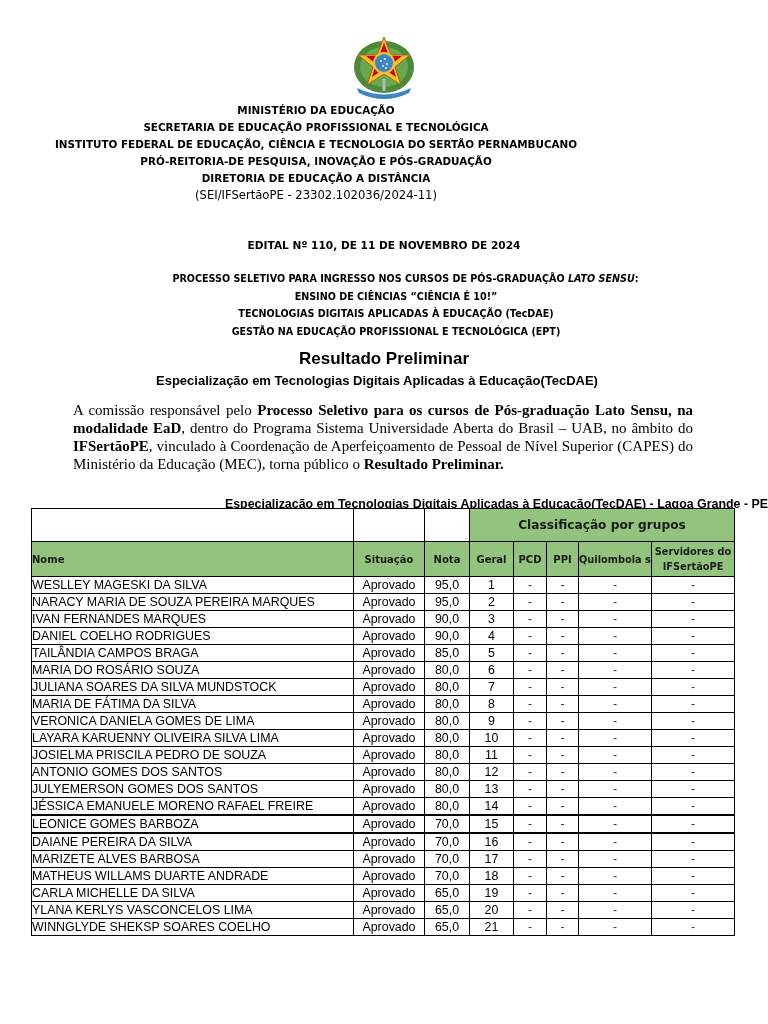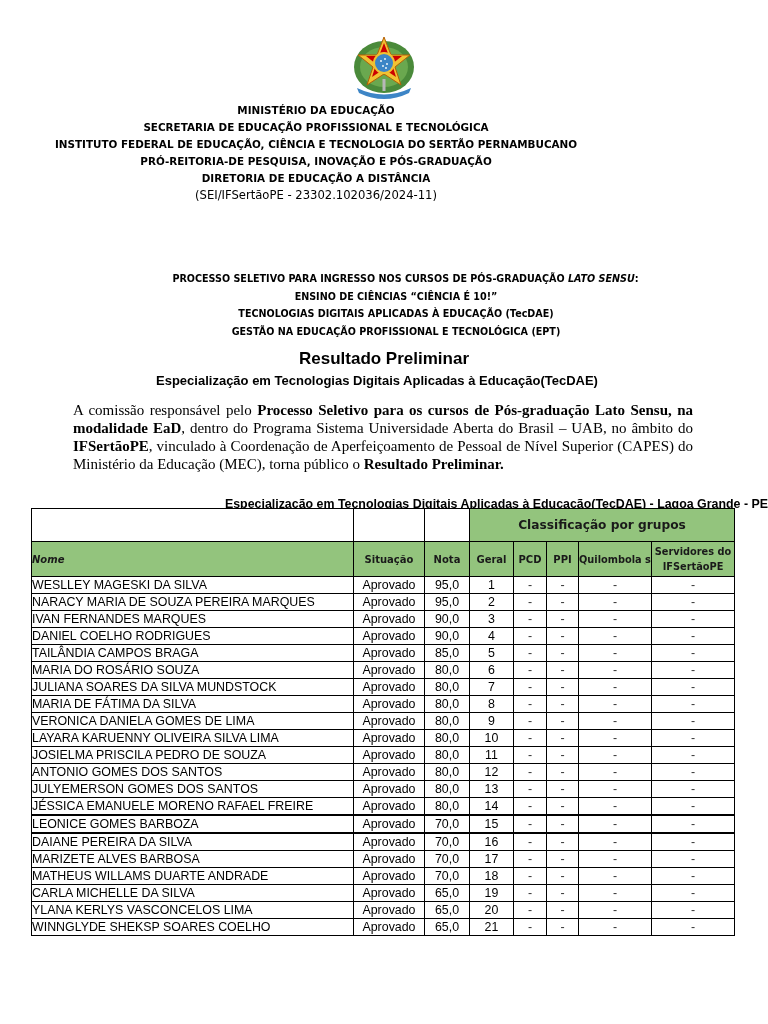--- a/index.html
+++ b/index.html
@@ -36,21 +36,21 @@
       font-family: "Liberation Sans", sans-serif; font-weight: bold; font-size: 12.4px; }
 
     table.results { position: absolute; top: 508px; left: 31px; width: 703px;
       border-collapse: collapse; table-layout: fixed; }
     table.results td, table.results th { border: 1px solid #000; padding: 0; overflow: hidden; white-space: nowrap; }
     .green { background: #93c47d; }
     th { font-family: "DejaVu Sans", sans-serif; font-weight: bold; font-size: 10px; color: #1a1a1a; }
     th.group { font-size: 12.2px; height: 32px; }
     tr.head1 td.blank { height: 32px; background: #fff; }
     tr.head2 th { height: 34px; line-height: 15px; }
-    th.nome { text-align: left; padding-left: 6px; font-style: italic; }
+    th.nome { text-align: left; padding-left: 6px; }
     tbody td { height: 16px; font-family: "Liberation Sans", sans-serif; font-size: 12.4px; line-height: 16px; }
     td.c-nome { padding-left: 3px; }
     td.c-center { text-align: center; }
     td.dash { text-align: center; color: #333; }
     tr.thick-top td { border-top: 2px solid #000; }
   </style>
 </head>
 <body>
 
 <div class="page">
@@ -73,20 +73,21 @@
 
   <div class="hdr hdr-block">
     <span class="line">MINISTÉRIO DA EDUCAÇÃO</span>
     <span class="line">SECRETARIA DE EDUCAÇÃO PROFISSIONAL E TECNOLÓGICA</span>
     <span class="line">INSTITUTO FEDERAL DE EDUCAÇÃO, CIÊNCIA E TECNOLOGIA DO SERTÃO PERNAMBUCANO</span>
     <span class="line">PRÓ-REITORIA-DE PESQUISA, INOVAÇÃO E PÓS-GRADUAÇÃO</span>
     <span class="line">DIRETORIA DE EDUCAÇÃO A DISTÂNCIA</span>
     <span class="line plain">(SEI/IFSertãoPE - 23302.102036/2024-11)</span>
   </div>
 
+  <div class="edital">EDITAL Nº 110, DE 11 DE NOVEMBRO DE 2024</div>
 
   <div class="proc">
     <span class="line"><span>PROCESSO SELETIVO PARA INGRESSO NOS CURSOS DE PÓS-GRADUAÇÃO </span><i>LATO SENSU</i><span>:</span></span>
     <span class="line l2">ENSINO DE CIÊNCIAS “CIÊNCIA É 10!”</span>
     <span class="line l3">TECNOLOGIAS DIGITAIS APLICADAS À EDUCAÇÃO (TecDAE)</span>
     <span class="line l4">GESTÃO NA EDUCAÇÃO PROFISSIONAL E TECNOLÓGICA (EPT)</span>
   </div>
 
   <div class="result-title">Resultado Preliminar</div>
   <div class="result-sub">Especialização em Tecnologias Digitais Aplicadas à Educação(TecDAE)</div>

